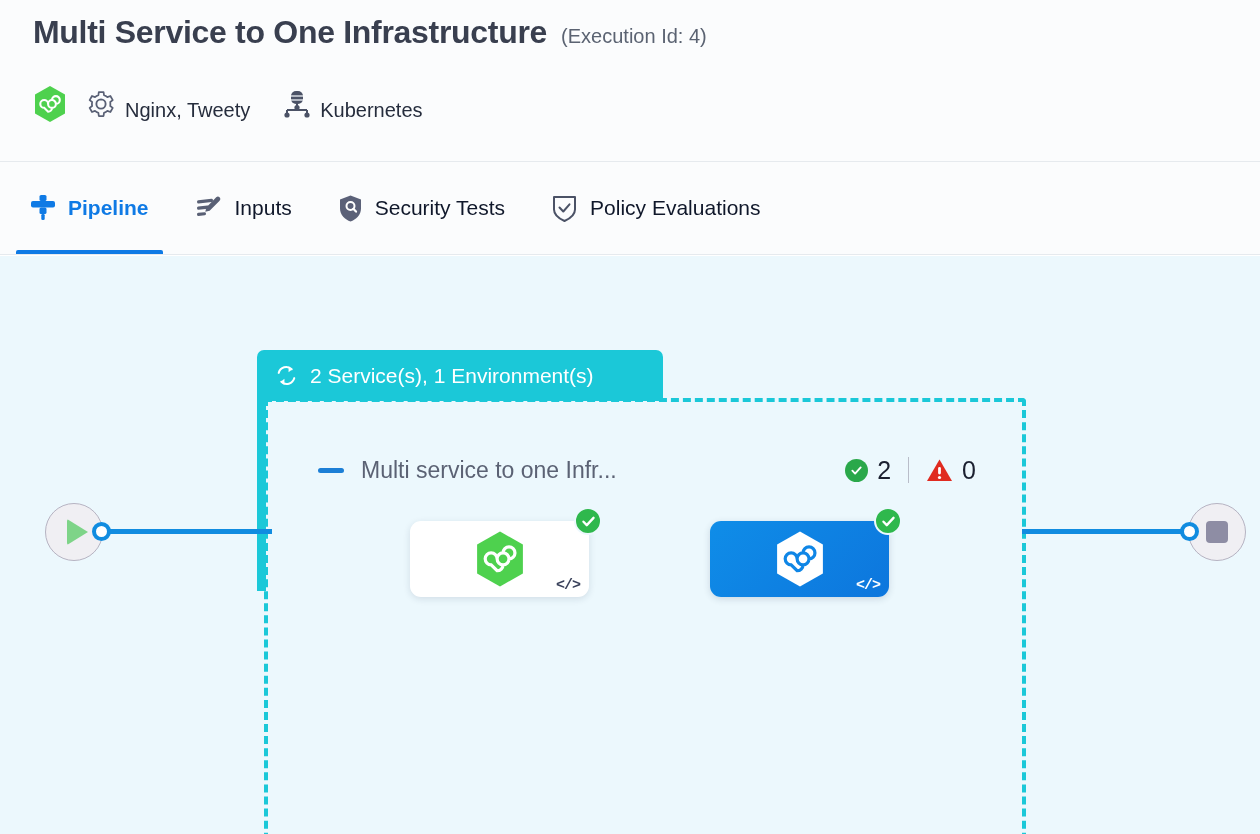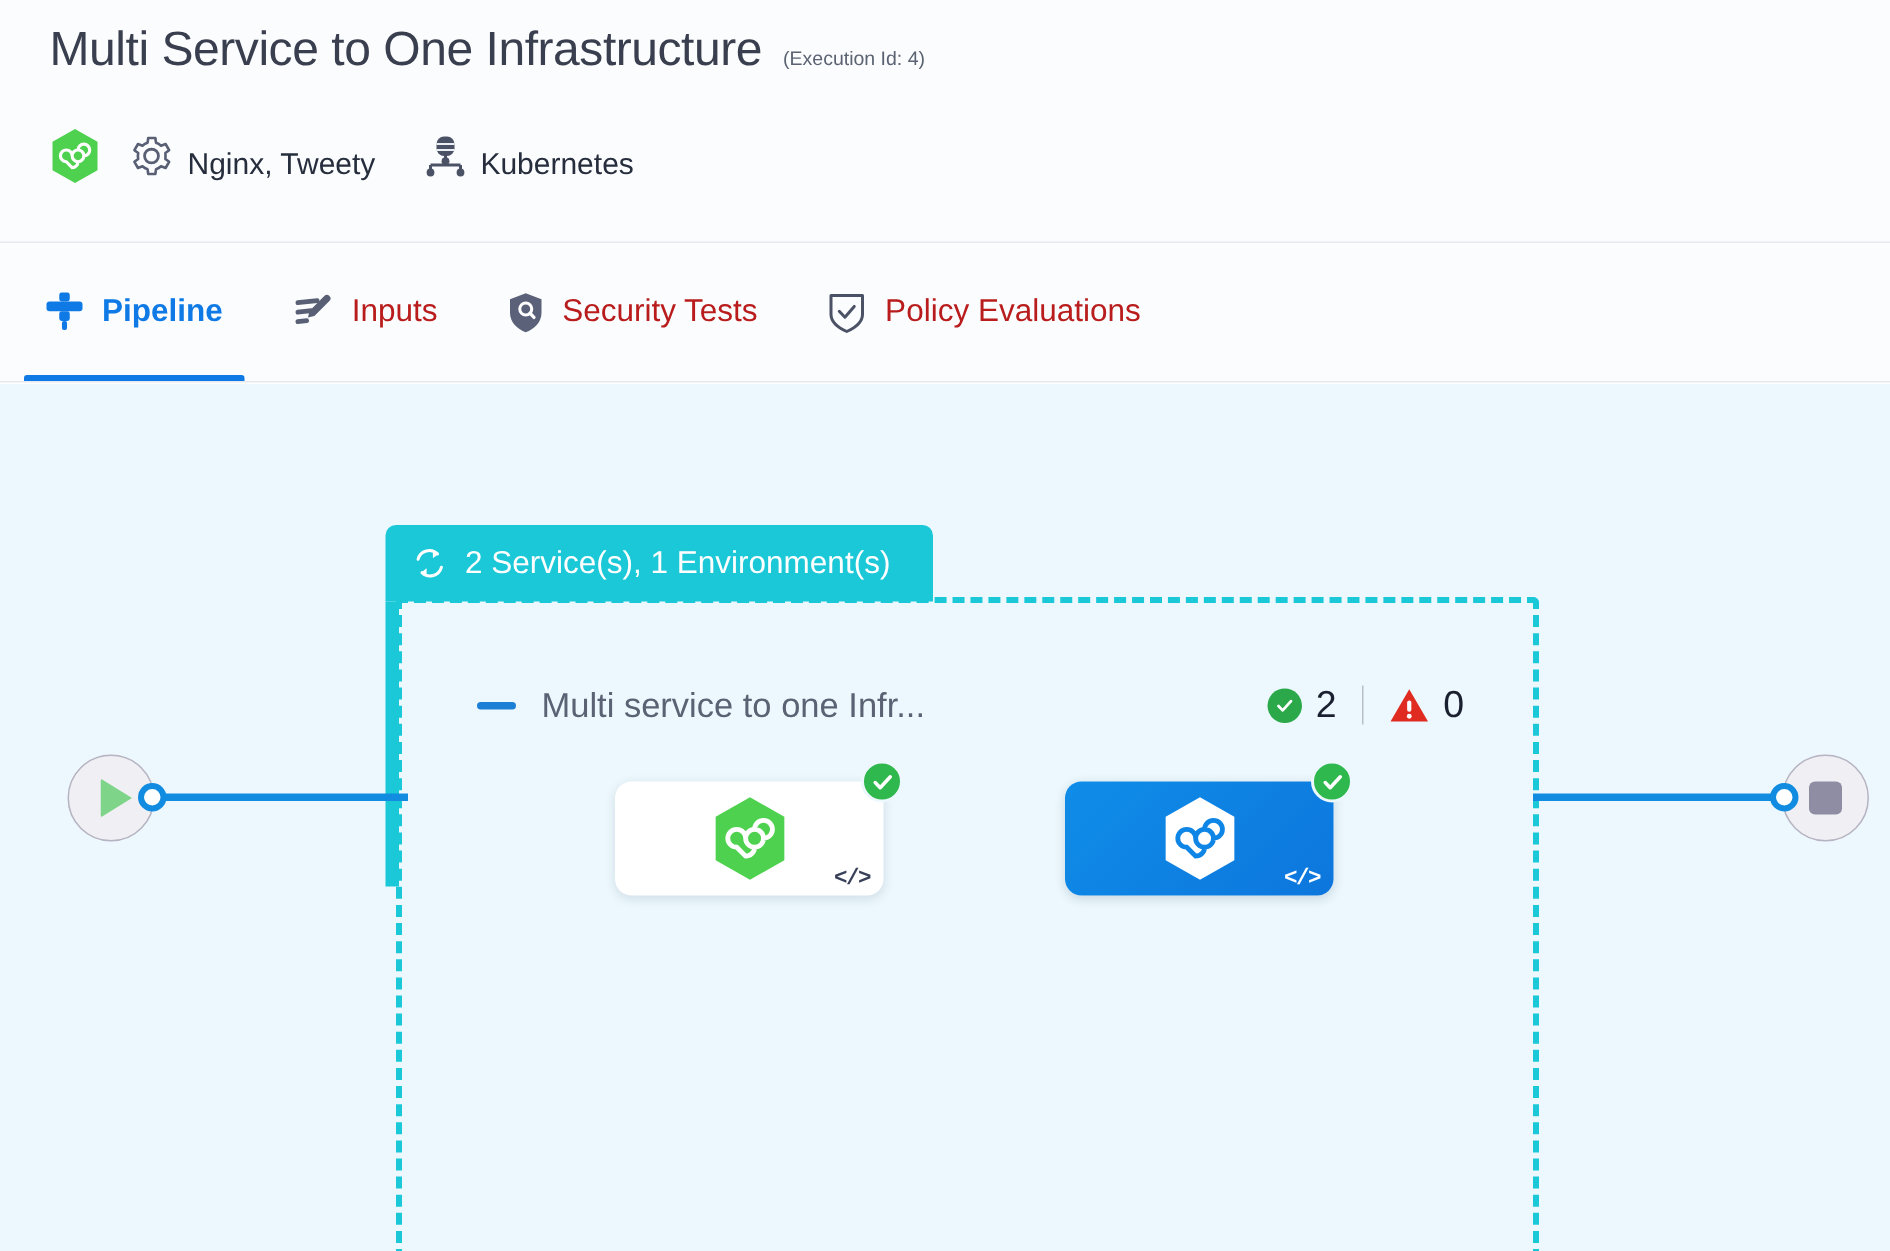--- a/index.html
+++ b/index.html
@@ -24,27 +24,27 @@
   }
   .title-row {
     position: absolute;
     left: 33px; top: 14px;
     display: flex;
     align-items: baseline;
     gap: 14px;
   }
   .page-title {
     font-size: 32px;
-    font-weight: normal;
+    font-weight: bold;
     color: #393f4f;
     letter-spacing: -0.3px;
     white-space: nowrap;
   }
   .exec-id {
-    font-size: 13px;
+    font-size: 20px;
     color: #5b6372;
     white-space: nowrap;
   }
   .meta-row {
     position: absolute;
     left: 33px; top: 84px;
     display: flex;
     align-items: center;
     height: 40px;
   }
@@ -80,21 +80,21 @@
     display: flex;
     align-items: center;
     gap: 12px;
     height: 92px;
     padding: 0 14px;
     cursor: pointer;
     position: relative;
   }
   .tab .tab-label {
     font-size: 21px;
-    color: #b91c1c;
+    color: #0f172a;
     white-space: nowrap;
   }
   .tab.active .tab-label {
     color: #0f7ae5;
     font-weight: bold;
   }
   .tab.active::after {
     content: "";
     position: absolute;
     left: 0; right: 0; bottom: 0;
@@ -159,21 +159,21 @@
   .stop-sq {
     width: 22px; height: 22px;
     background: #8e8da4;
     border-radius: 4px;
   }
 
   
   .group-header {
     position: absolute;
     left: 257px; top: 94px;
-    width: 365px;
+    width: 406px;
     height: 51px;
     background: #1bc8d8;
     border-radius: 7px 7px 0 0;
     display: flex;
     align-items: center;
     padding-left: 17px;
     gap: 11px;
     cursor: pointer;
   }
   .group-header-text {

